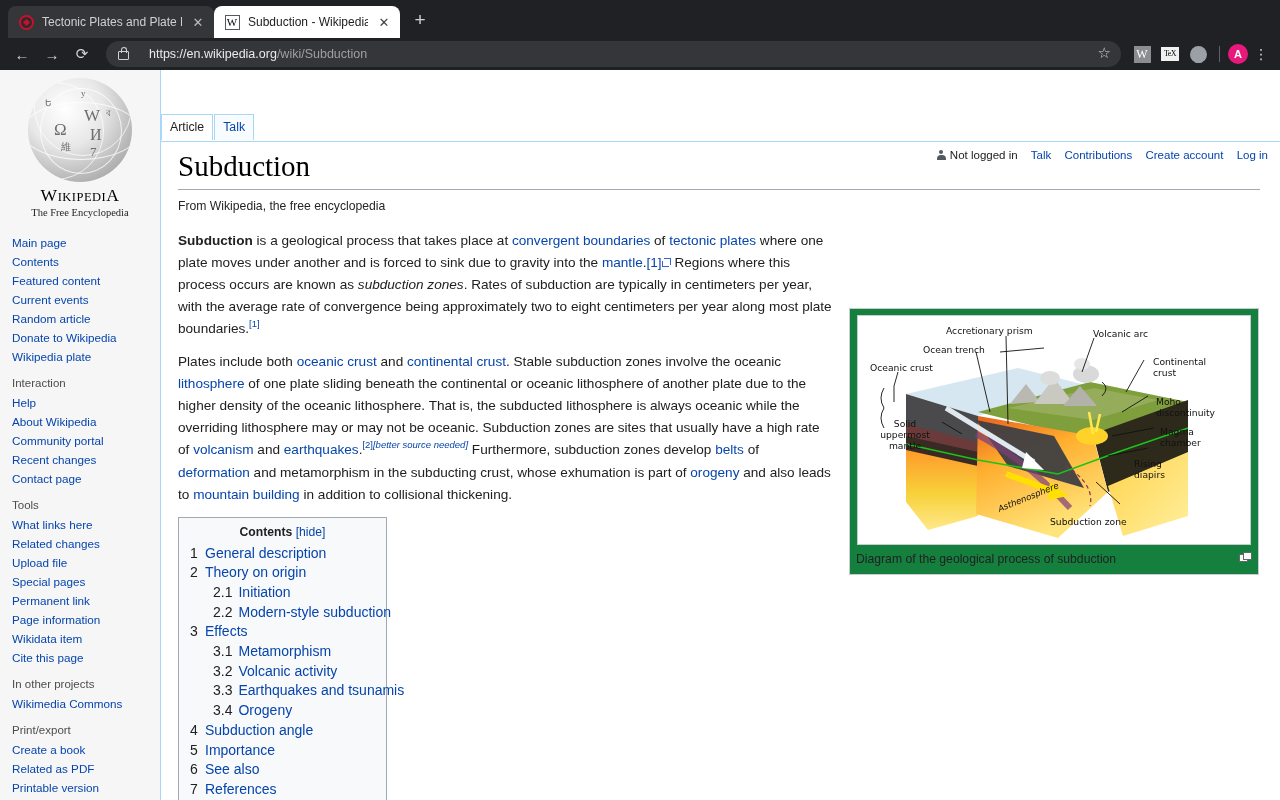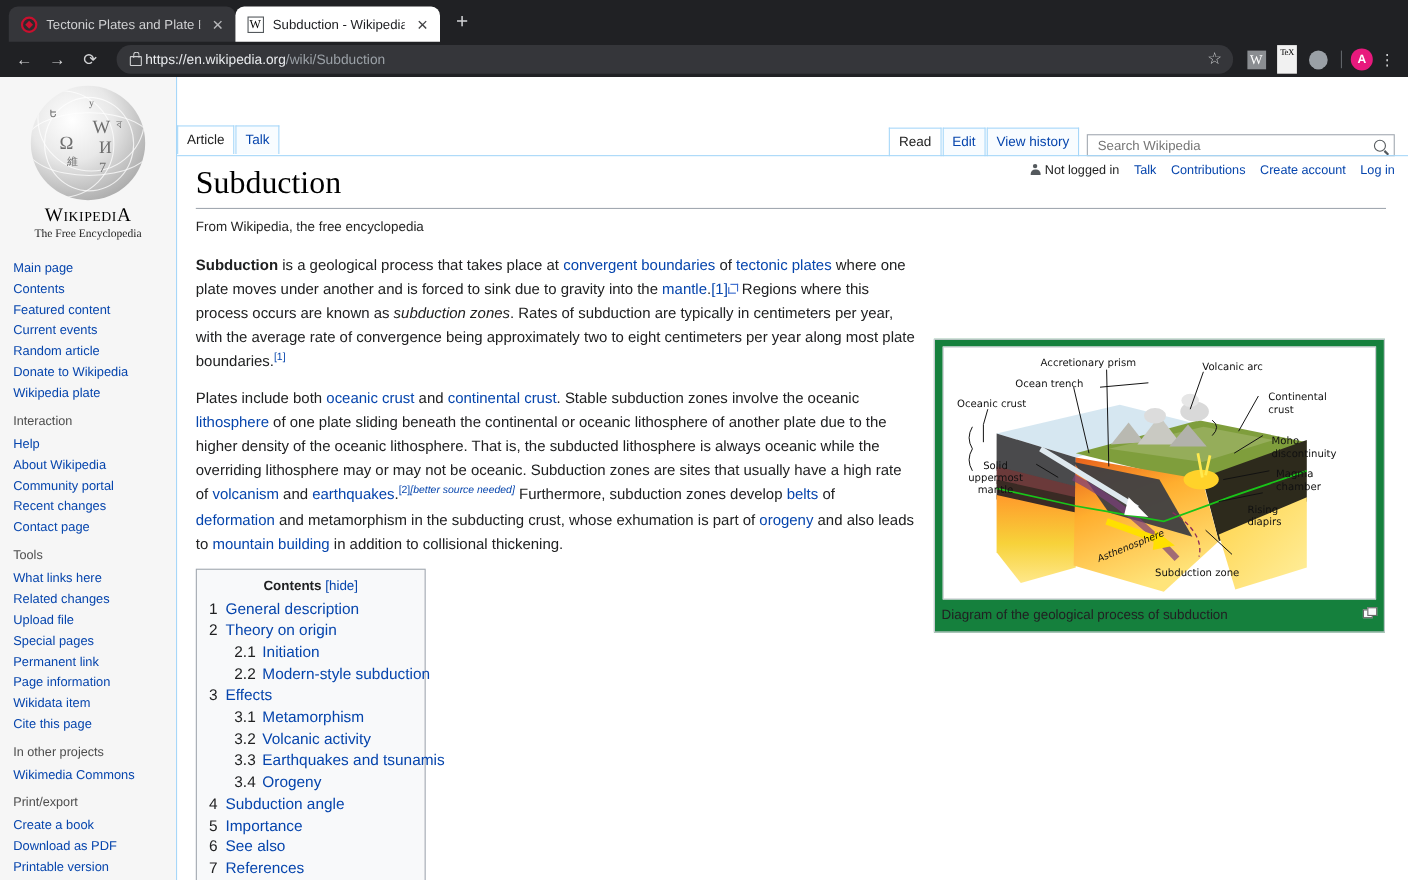--- a/index.html
+++ b/index.html
@@ -24,32 +24,32 @@
          font-family:"Liberation Serif",serif;font-size:11px;line-height:13px;text-align:center;
          box-sizing:border-box;}
   .tabclose{font-size:13px;opacity:.85;width:16px;text-align:center;line-height:1;cursor:default;}
   .newtab{color:#cfd0d2;font-size:19px;width:28px;height:28px;line-height:26px;text-align:center;
           margin-left:6px;margin-bottom:3px;}
 
   .toolbar{height:32px;display:flex;align-items:center;padding:0 8px;gap:2px;}
   .navbtn{width:28px;height:28px;color:#d2d3d5;display:flex;align-items:center;justify-content:center;
           font-size:15px;}
   .omnibox{flex:1;height:26px;background:#35363a;border-radius:13px;margin:0 6px 0 8px;
-           display:flex;align-items:center;padding:0 12px;gap:3px;position:relative;}
+           display:flex;align-items:center;padding:0 12px;gap:20px;position:relative;}
   .omnitext{font-size:12.5px;color:#9aa0a6;white-space:nowrap;}
   .omnitext b{color:#e8eaed;font-weight:400;}
   .lock{width:9px;height:7px;border:1.5px solid #cfd0d2;border-radius:1px;position:relative;
         margin-top:2px;}
   .lock:before{content:"";position:absolute;left:1.5px;top:-5px;width:4px;height:5px;
         border:1.5px solid #cfd0d2;border-bottom:none;border-radius:3px 3px 0 0;}
   .star{color:#cfd0d2;font-size:15px;position:absolute;right:10px;top:3px;}
   .ext{width:22px;height:22px;display:flex;align-items:center;justify-content:center;margin:0 2px;}
   .ext-w{width:17px;height:17px;background:#8a8d91;color:#fff;font-family:"Liberation Serif",serif;
          font-size:12px;line-height:17px;text-align:center;}
-  .ext-tex{width:18px;height:26px;background:#f1f1f1;color:#000;font-family:"Liberation Serif",serif;
+  .ext-tex{width:18px;height:14px;background:#f1f1f1;color:#000;font-family:"Liberation Serif",serif;
          font-size:8px;line-height:14px;text-align:center;letter-spacing:-.5px;}
   .ext-git{width:17px;height:17px;border-radius:50%;background:#9aa0a6;position:relative;}
   .ext-git:after{content:"";position:absolute;left:4px;top:11px;width:9px;height:6px;
          background:#9aa0a6;border-radius:0 0 3px 3px;}
   .sep{width:1px;height:16px;background:#5f6368;margin:0 6px;}
   .avatar{width:20px;height:20px;border-radius:50%;background:#e8197d;color:#fff;font-size:11px;
           line-height:20px;text-align:center;font-weight:bold;}
   .kebab{color:#cfd0d2;font-size:14px;width:22px;text-align:center;letter-spacing:0;line-height:1;}
 
   
@@ -261,43 +261,34 @@
       </ul>
 
       <h3>In other projects</h3>
       <ul>
         <li><a href="#">Wikimedia Commons</a></li>
       </ul>
 
       <h3>Print/export</h3>
       <ul>
         <li><a href="#">Create a book</a></li>
-        <li><a href="#">Download as PDF</a></li>
+        <li><a href="#">Related as PDF</a></li>
         <li><a href="#">Printable version</a></li>
       </ul>
 
     </div>
   </div>
 
   <div class="content-left-border"></div>
 
   <div class="ns-tabs">
     <div class="nstab sel">Article</div>
     <div class="nstab">Talk</div>
   </div>
 
-  <div class="right-tabs">
-    <div class="nstab sel">Read</div>
-    <div class="nstab">Edit</div>
-    <div class="nstab">View history</div>
-    <div class="searchbox">
-      <input type="text" placeholder="Search Wikipedia" style="">
-      <span class="magn"></span>
-    </div>
-  </div>
 
   <div class="body-line"></div>
 
   <div class="article">
     <h1 class="firstHeading">Subduction</h1>
     <div class="siteSub">From Wikipedia, the free encyclopedia</div>
 
     <div class="textcol">
       <p><b>Subduction</b><span> is a geological process that takes place at </span><a href="#">convergent boundaries</a><span> of </span><a href="#">tectonic plates</a><span> where one plate moves under another and is forced to sink due to gravity into the </span><a href="#">mantle</a><span>.</span><a href="#">[1]</a><span class="extlink"></span><span> Regions where this process occurs are known as </span><i>subduction zones</i><span>. Rates of subduction are typically in centimeters per year, with the average rate of convergence being approximately two to eight centimeters per year along most plate boundaries.</span><sup><a href="#">[1]</a></sup></p>
 

